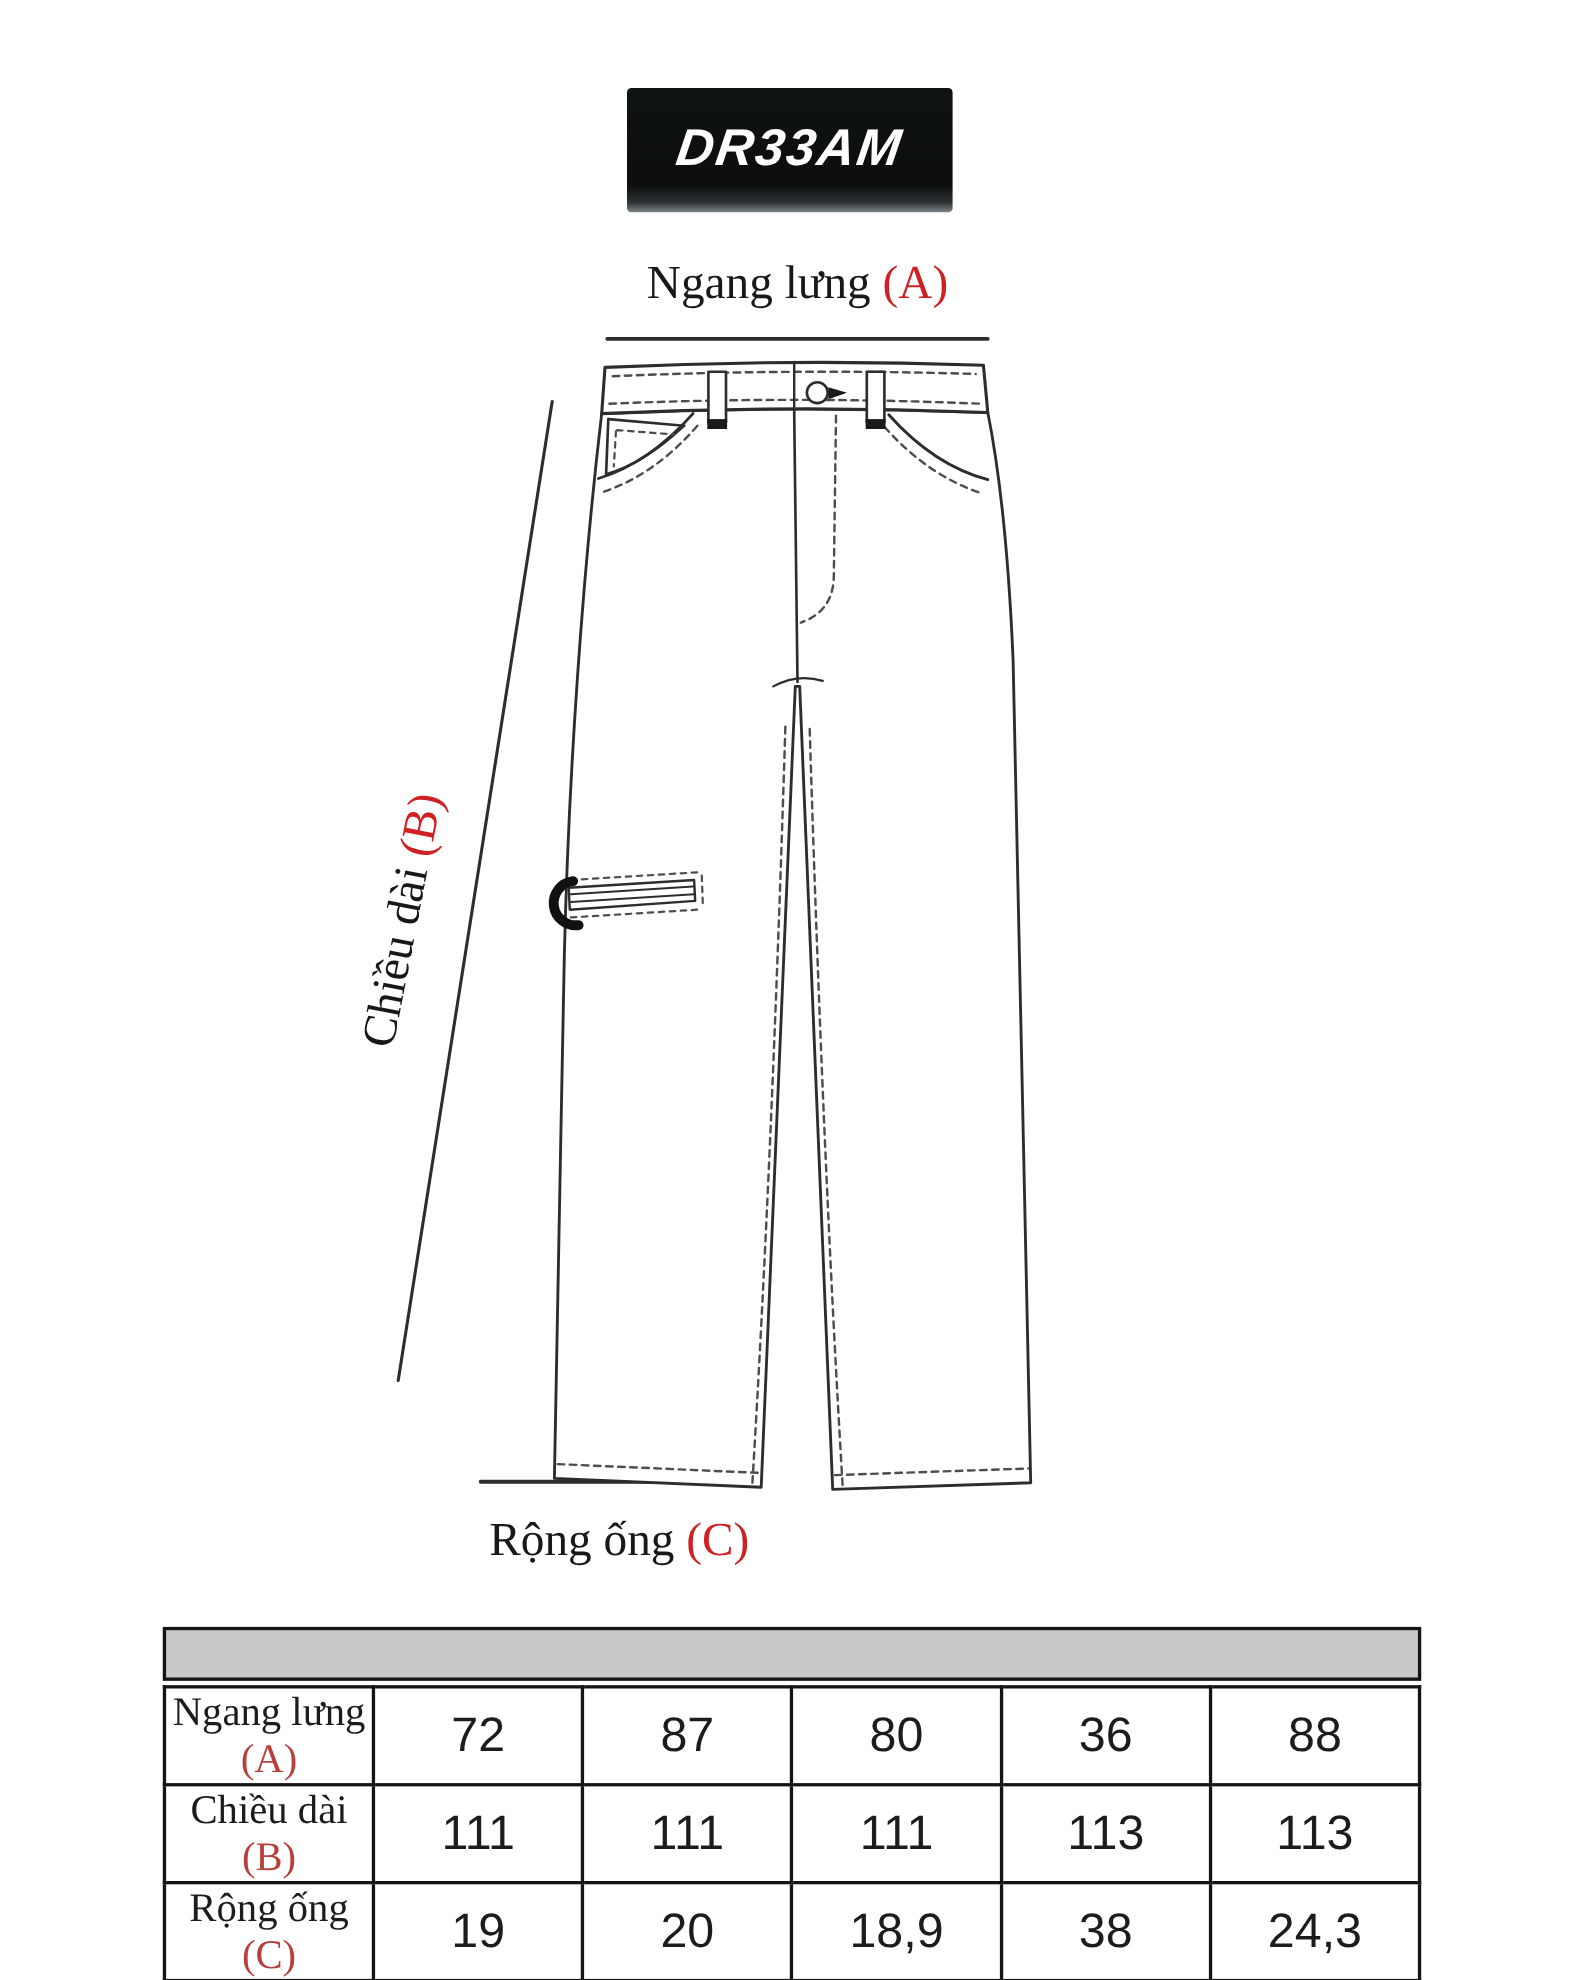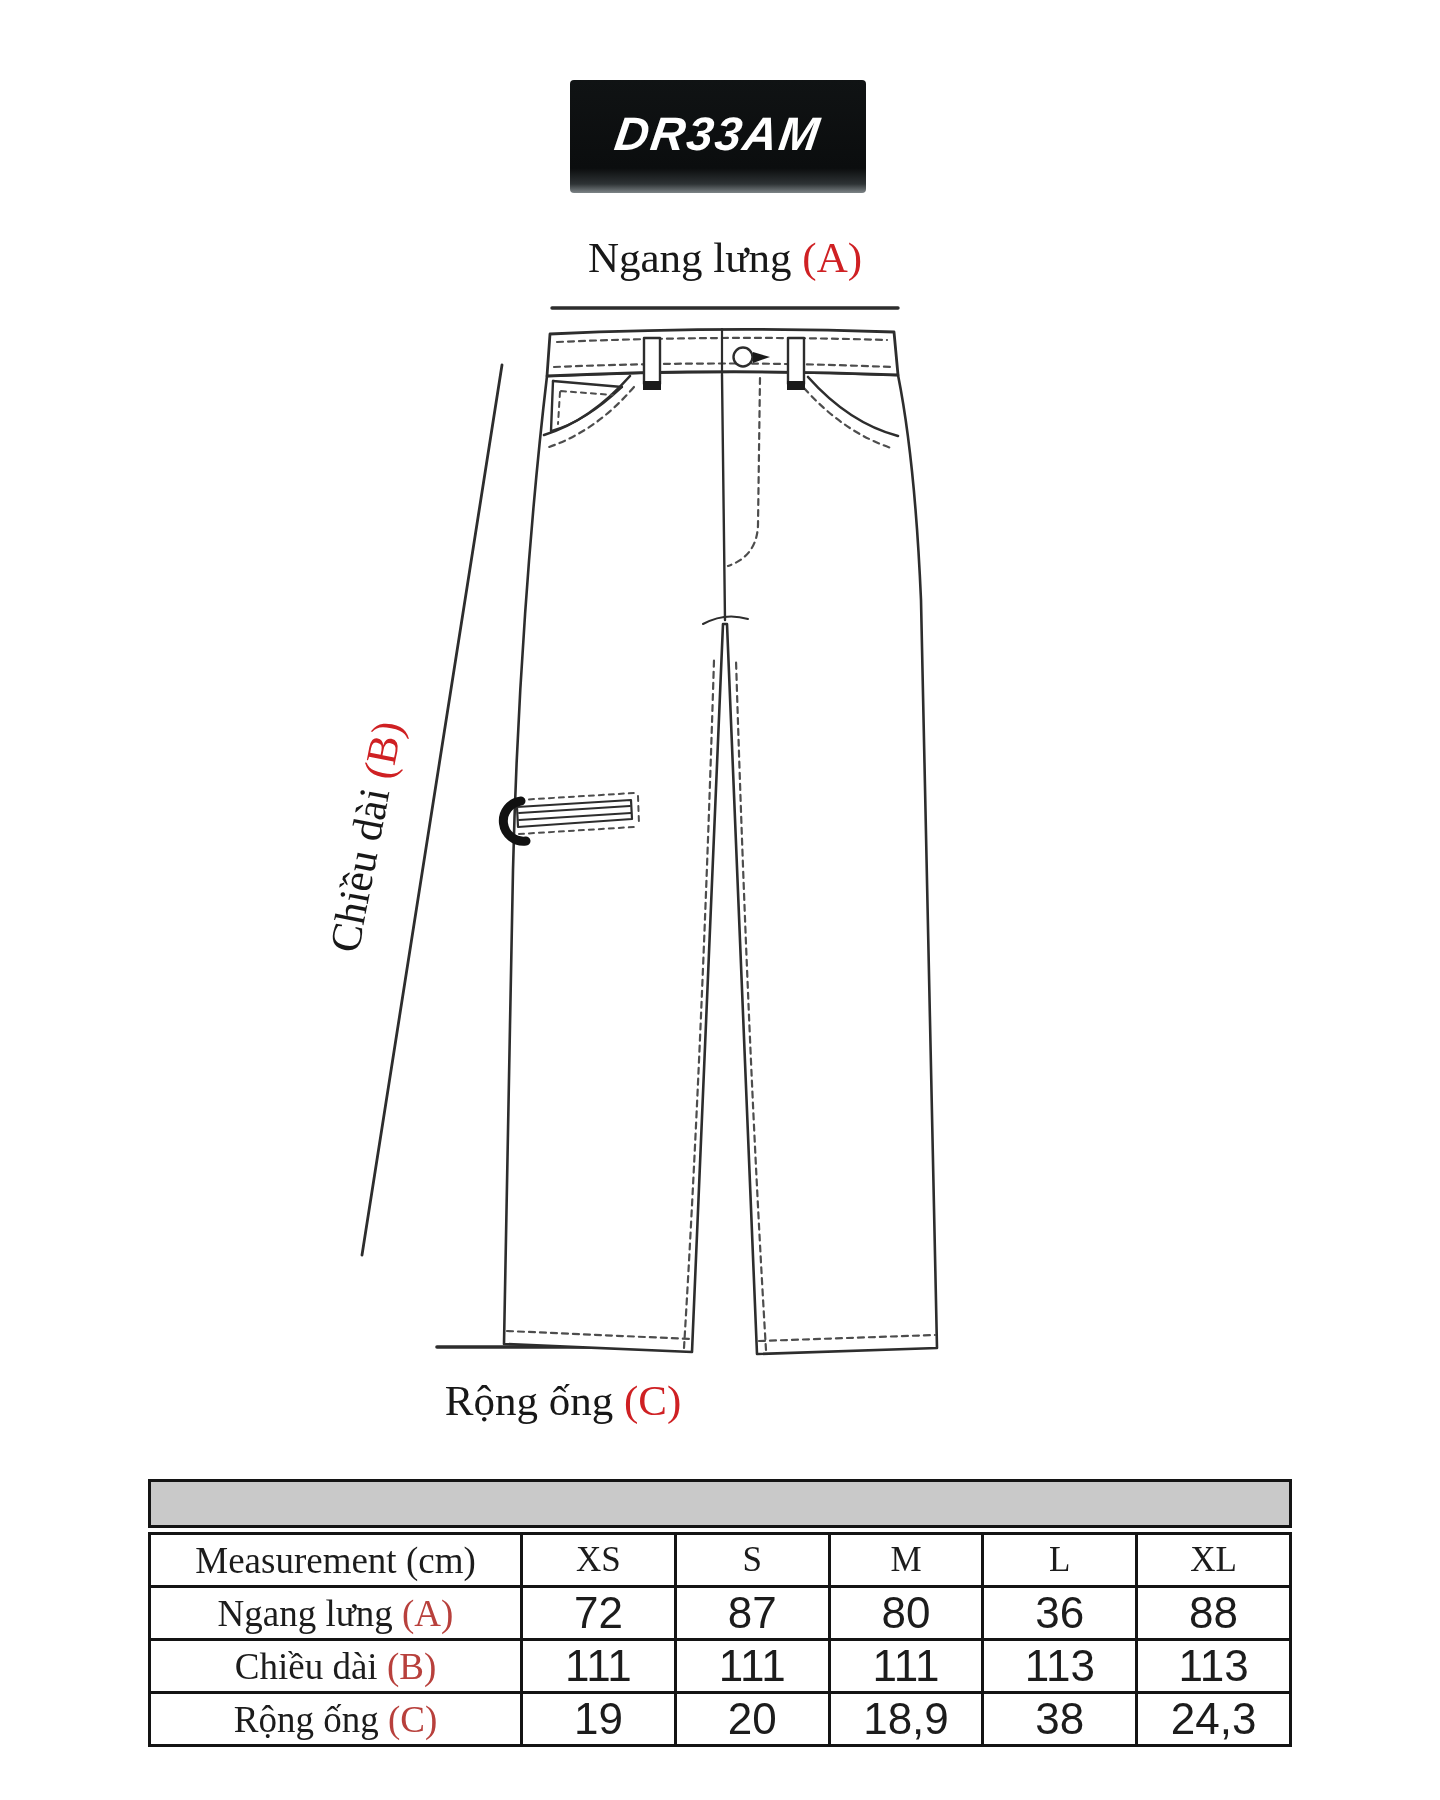--- a/index.html
+++ b/index.html
@@ -126,28 +126,20 @@
   </div>
   <div class="measure-label lbl-c">
     <span>Rộng ống</span>
     <span class="red-marker">(C)</span>
   </div>
 
   <div class="table-wrap">
     <div class="table-gray-band"></div>
     <table class="size-table">
       <tbody>
-          <tr>
-        <th class="col-label cell-label">Measurement (cm)</th>
-        <th class="cell-size">XS</th>
-        <th class="cell-size">S</th>
-        <th class="cell-size">M</th>
-        <th class="cell-size">L</th>
-        <th class="cell-size">XL</th>
-      </tr>
       <tr>
         <td class="cell-label">
           <span>Ngang lưng</span>
           <span class="tbl-red">(A)</span>
         </td>
         <td class="cell-num">72</td>
         <td class="cell-num">87</td>
         <td class="cell-num">80</td>
         <td class="cell-num">36</td>
         <td class="cell-num">88</td>

